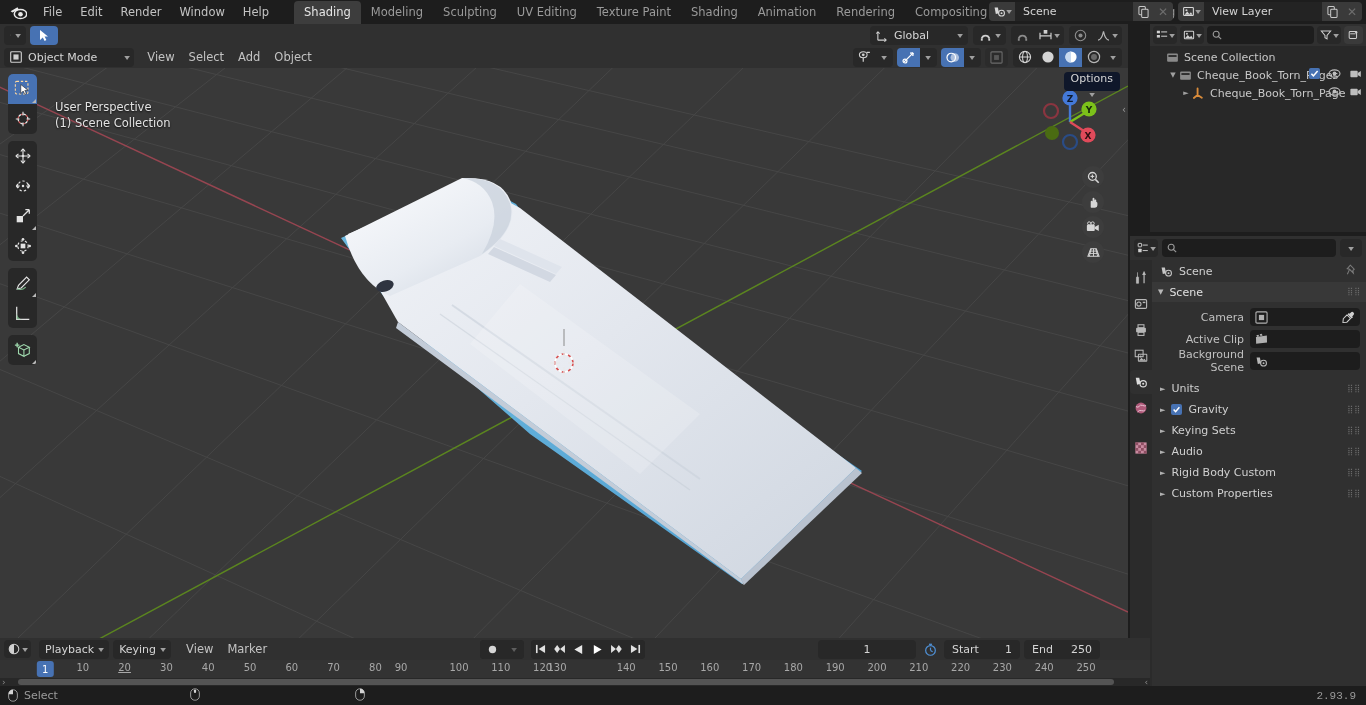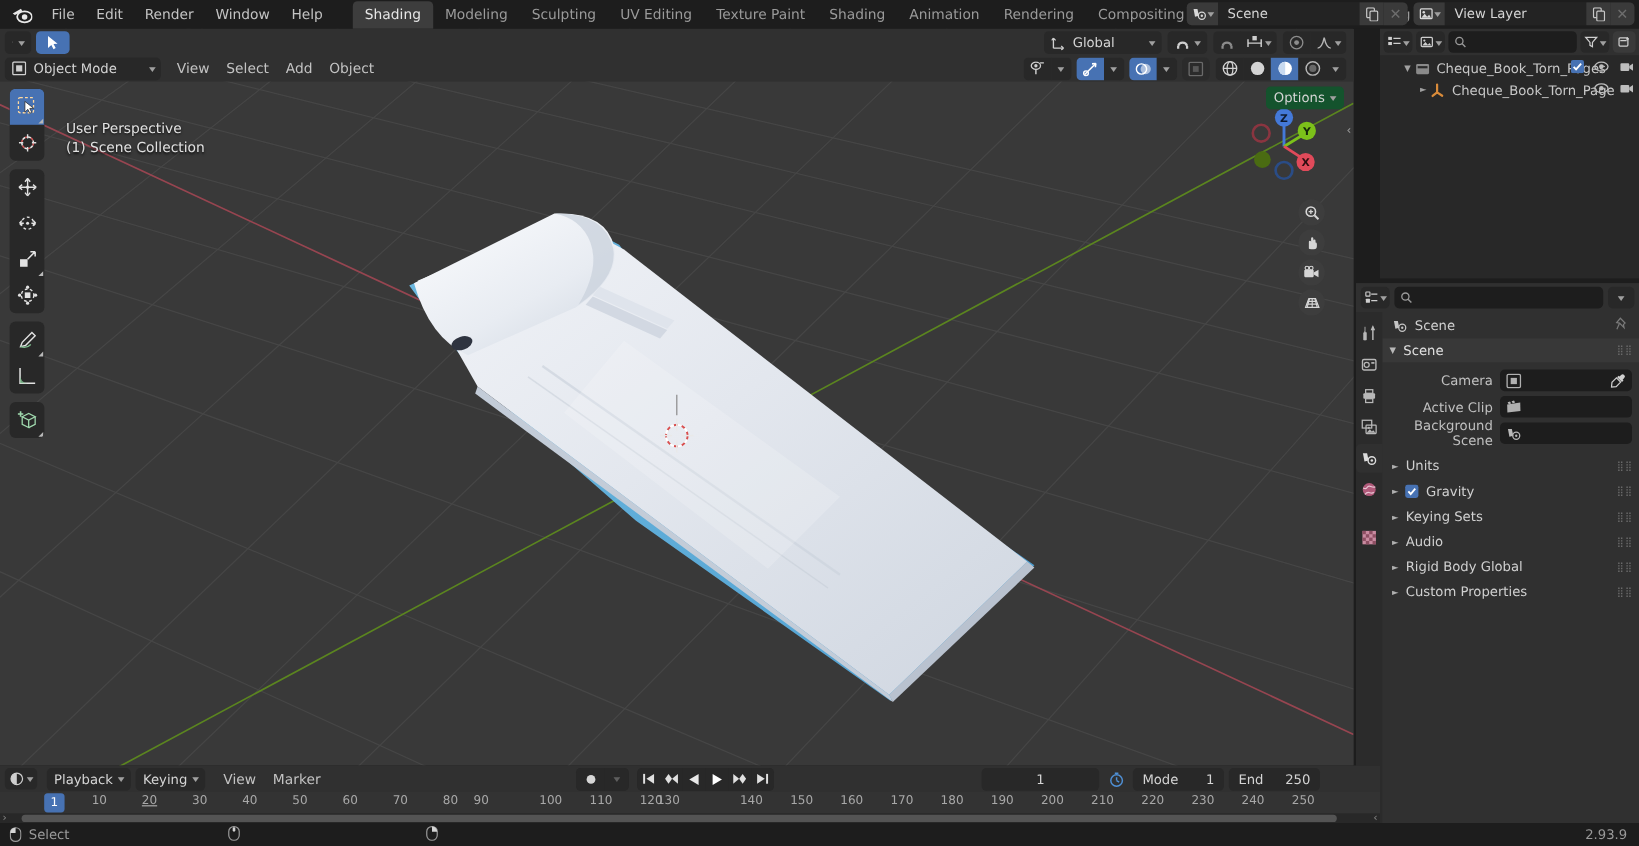--- a/index.html
+++ b/index.html
@@ -61,22 +61,22 @@
   .ctl.dark { background:#232323; }
   .chev { font-size:8px; color:#a0a0a0; transform:scaleX(1.4); }
   .mbtn { padding:3px 7px; font-size:11.5px; color:#c3c3c3; border-radius:3px; line-height:13px; }
   .tg { width:23px; height:19px; display:flex; align-items:center; justify-content:center;
         background:#282828; }
   .tg.on { background:#4772b3; }
   .tg.off { background:#282828; }
   .tgg { display:flex; align-items:center; border-radius:4px; overflow:hidden; height:19px; }
 
   .options-btn {
-    display:flex; align-items:center; gap:5px; background:#14532d; border-radius:4px;
-    height:19px; padding:0 7px; font-size:11px;
+    display:flex; align-items:center; gap:5px; background:#0f172a; border-radius:4px;
+    height:19px; padding:0 7px; font-size:11px;flex-direction:column;
   }
 
   
   .grid-canvas { position:absolute; left:0; top:0; width:1128px; height:614px; z-index:1; }
 
   .vp-text { position:absolute; left:55px; z-index:14; color:#e2e2e2; font-size:11.5px;
              text-shadow:0 1px 2px rgba(0,0,0,0.8); }
 
   
   .toolbar { position:absolute; left:8px; top:50px; width:29px; z-index:15;
@@ -155,21 +155,21 @@
                   border-radius:3px; }
   .tbtn { width:19px; height:19px; display:flex; align-items:center; justify-content:center;
           background:#282828; }
   .tnum { background:#282828; border-radius:4px; height:19px; display:flex;
           align-items:center; justify-content:center; font-size:11px; }
 
   
   .statusbar { position:absolute; left:0; top:686px; width:1366px; height:19px;
                background:#1d1d1d; display:flex; align-items:center; padding:0 8px;
                font-size:11px; color:#9a9a9a; }
-  .version { position:absolute; right:10px; font-size:11px; color:#9a9a9a; }
+  .version { position:absolute; right:10px; font-size:11px; color:#9a9a9a;font-family:Liberation Mono, monospace; }
 </style>
 </head>
 <body>
 
 <div class="app">
 
   <div class="topbar">
     <div class="blender-logo">
       <svg width="17" height="15" viewBox="0 0 17 15">
         <ellipse cx="10.5" cy="9" rx="6.2" ry="4.6" fill="none" stroke="#e8e8e8" stroke-width="1.5"></ellipse>
@@ -689,20 +689,30 @@
       </div>
       <div style="display:flex;align-items:center;background:#3a3a3a;border-radius:4px;height:18px;width:19px;justify-content:center;">
         <svg width="12" height="12" viewBox="0 0 14 14">
           <rect x="1.4" y="3" width="8.6" height="8" rx="1" fill="none" stroke="#cfcfcf" stroke-width="1.2"></rect>
           <line x1="2.6" y1="5.6" x2="8.8" y2="5.6" stroke="#cfcfcf" stroke-width="1.1"></line>
           <path d="M9.6 2.4 L9.6 5.4 M8.1 3.9 L11.1 3.9" stroke="#cfcfcf" stroke-width="1.2"></path>
         </svg>
       </div>
     </div>
     <div id="olrows" style="padding-top:2px;">
+        <div class="ol-row" style="padding-left: 4px;">
+          <span class="tri"></span>
+          <span style="display: flex; align-items: center; margin-right: 5px;">
+            <svg width="13" height="13" viewBox="0 0 14 14">
+              <rect x="1.2" y="2.6" width="11.6" height="9" rx="1.2" fill="#8a8a8a"></rect>
+              <rect x="2.6" y="4.4" width="8.8" height="2" fill="#2b2b2b"></rect>
+            </svg>
+          </span>
+          <span class="lbl">Scene Collection</span>
+        </div>
         <div class="ol-row" style="padding-left: 17px;">
           <span class="tri">▼</span>
           <span style="display: flex; align-items: center; margin-right: 5px;">
             <svg width="13" height="13" viewBox="0 0 14 14">
               <rect x="1.2" y="2.6" width="11.6" height="9" rx="1.2" fill="#8a8a8a"></rect>
               <rect x="2.6" y="4.4" width="8.8" height="2" fill="#2b2b2b"></rect>
             </svg>
           </span>
           <span class="lbl">Cheque_Book_Torn_Pages</span>
           <span class="ol-icons">
@@ -913,21 +923,21 @@
             <span>Keying Sets</span>
             <span class="grip">⣿⣿</span>
           </div>
           <div class="closed-panel">
             <span style="font-size:7px;color:#b0b0b0;">►</span>
             <span>Audio</span>
             <span class="grip">⣿⣿</span>
           </div>
           <div class="closed-panel">
             <span style="font-size:7px;color:#b0b0b0;">►</span>
-            <span>Rigid Body Global</span>
+            <span>Rigid Body Custom</span>
             <span class="grip">⣿⣿</span>
           </div>
           <div class="closed-panel">
             <span style="font-size:7px;color:#b0b0b0;">►</span>
             <span>Custom Properties</span>
             <span class="grip">⣿⣿</span>
           </div>
         </div>
     </div>
   </div>
@@ -1009,21 +1019,21 @@
         <div class="tnum" style="width:98px;">1</div>
         <div class="tbtn" style="width:20px;background:transparent;">
           <svg width="13" height="13" viewBox="0 0 14 14">
             <circle cx="7" cy="8" r="5.2" fill="none" stroke="#4f90d6" stroke-width="1.3"></circle>
             <line x1="7" y1="8" x2="7" y2="5" stroke="#4f90d6" stroke-width="1.3"></line>
             <line x1="7" y1="8" x2="9.3" y2="9.4" stroke="#4f90d6" stroke-width="1.3"></line>
             <line x1="5.4" y1="1.4" x2="8.6" y2="1.4" stroke="#4f90d6" stroke-width="1.4"></line>
           </svg>
         </div>
         <div style="display:flex;align-items:center;background:#282828;border-radius:4px;height:19px;width:76px;padding:0 8px;justify-content:space-between;">
-          <span>Mode</span>
+          <span>Start</span>
           <span>1</span>
         </div>
         <div style="display:flex;align-items:center;background:#282828;border-radius:4px;height:19px;width:76px;padding:0 8px;justify-content:space-between;">
           <span>End</span>
           <span>250</span>
         </div>
       </div>
     </div>
 
     <div class="tl-ruler" id="tlruler">

